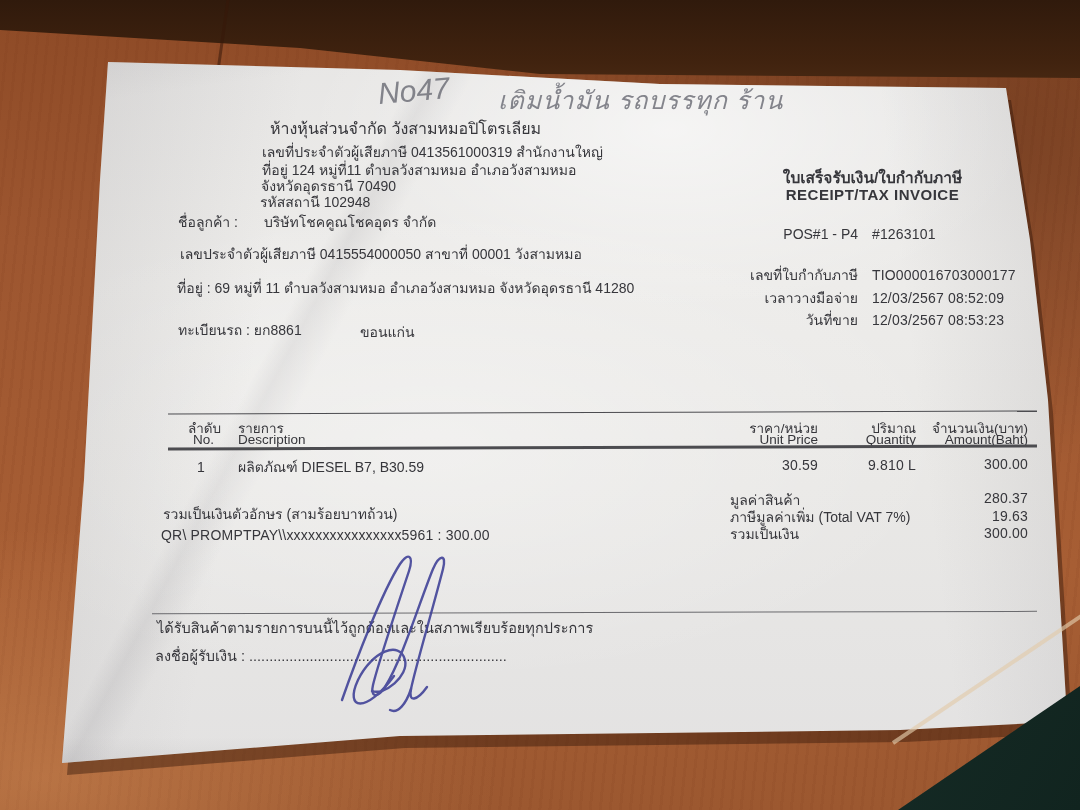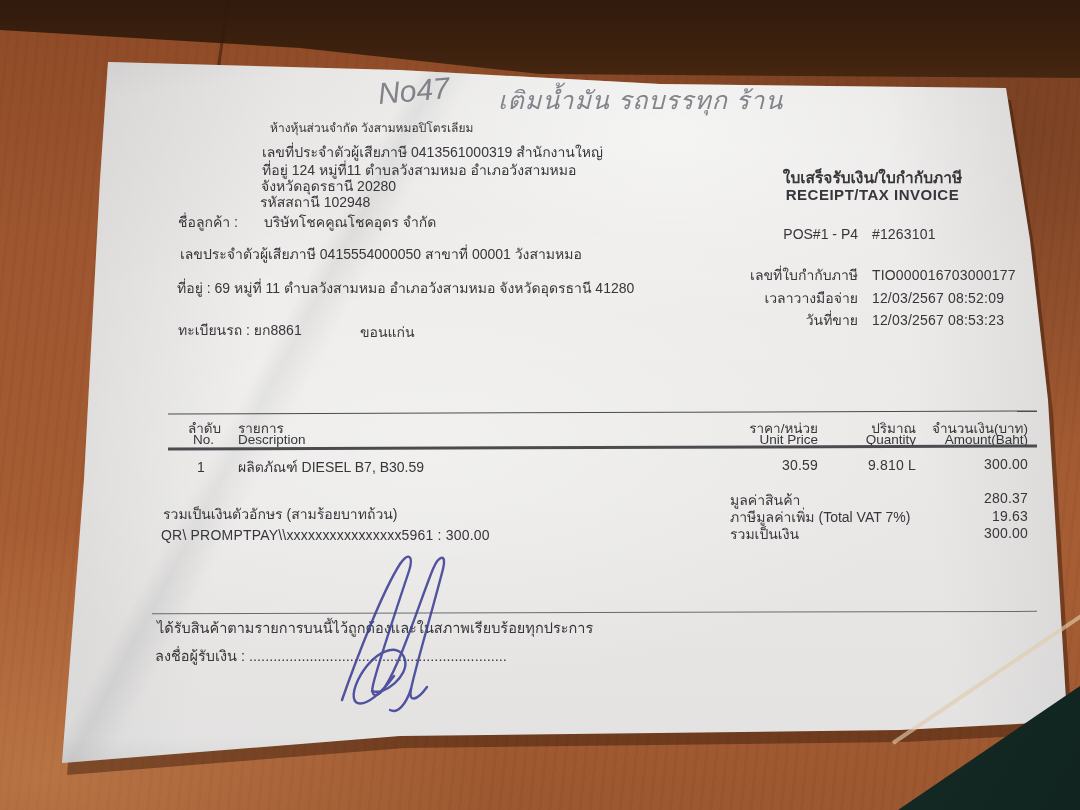--- a/index.html
+++ b/index.html
@@ -62,24 +62,24 @@
   <div class="top-band"></div>
   <div class="seam"></div>
 
   <div class="paper-shadow"></div>
 
   <div class="paper">
 
     <div class="t hand" style="left:378px;top:74px;font-size:30px;transform:rotate(-5deg);font-style:italic;">No47</div>
     <div class="t hand" style="left:498px;top:80px;font-size:25px;transform:rotate(1deeg);font-style:italic;letter-spacing:1px;">เติมน้ำมัน รถบรรทุก ร้าน</div>
 
-    <div class="t th" style="left:270px;top:120px;font-size:12px;">ห้างหุ้นส่วนจำกัด วังสามหมอปิโตรเลียม</div>
+    <div class="t th" style="left:270px;top:120px;font-size:16px;">ห้างหุ้นส่วนจำกัด วังสามหมอปิโตรเลียม</div>
     <div class="t th" style="left:262px;top:144px;">เลขที่ประจำตัวผู้เสียภาษี 0413561000319 สำนักงานใหญ่</div>
     <div class="t th" style="left:262px;top:162px;">ที่อยู่ 124 หมู่ที่11 ตำบลวังสามหมอ อำเภอวังสามหมอ</div>
-    <div class="t th" style="left:261px;top:178px;">จังหวัดอุดรธานี 20280</div>
+    <div class="t th" style="left:261px;top:178px;">จังหวัดอุดรธานี 70490</div>
     <div class="t th" style="left:260px;top:194px;">รหัสสถานี 102948</div>
 
     <div class="t th" style="left:178px;top:214px;">
       <span>ชื่อลูกค้า :</span>
       <span style="margin-left:22px;">บริษัทโชคคูณโชคอุดร จำกัด</span>
     </div>
     <div class="t th" style="left:180px;top:246px;">เลขประจำตัวผู้เสียภาษี 0415554000050 สาขาที่ 00001 วังสามหมอ</div>
     <div class="t th" style="left:177px;top:280px;">ที่อยู่ : 69 หมู่ที่ 11 ตำบลวังสามหมอ อำเภอวังสามหมอ จังหวัดอุดรธานี 41280</div>
     <div class="t th" style="left:178px;top:322px;">ทะเบียนรถ : ยก8861</div>
     <div class="t th" style="left:360px;top:324px;">ขอนแก่น</div>

